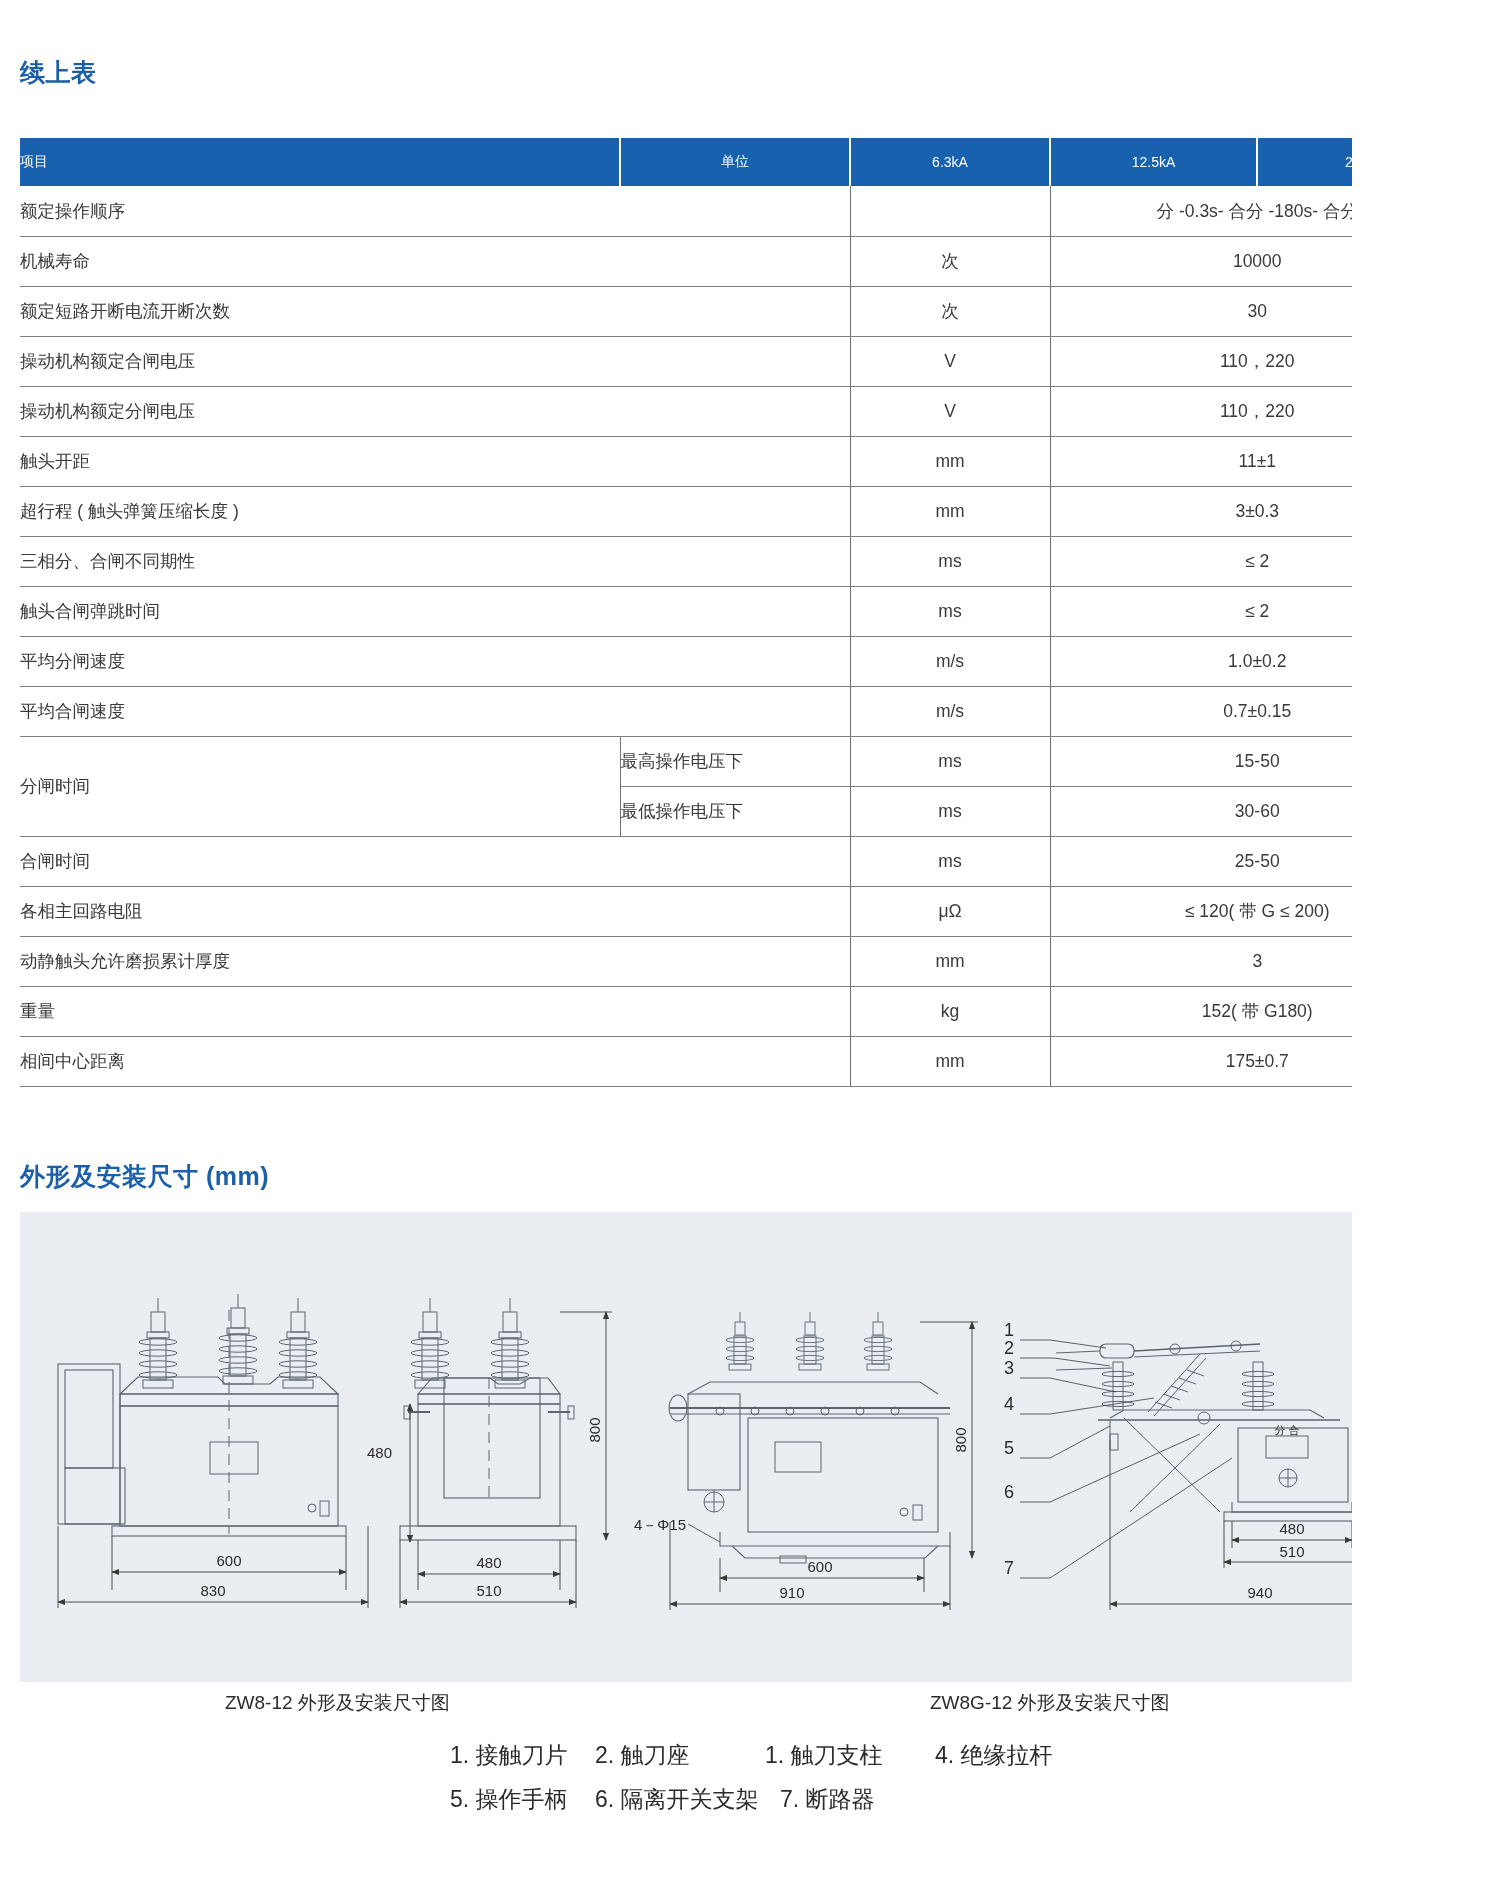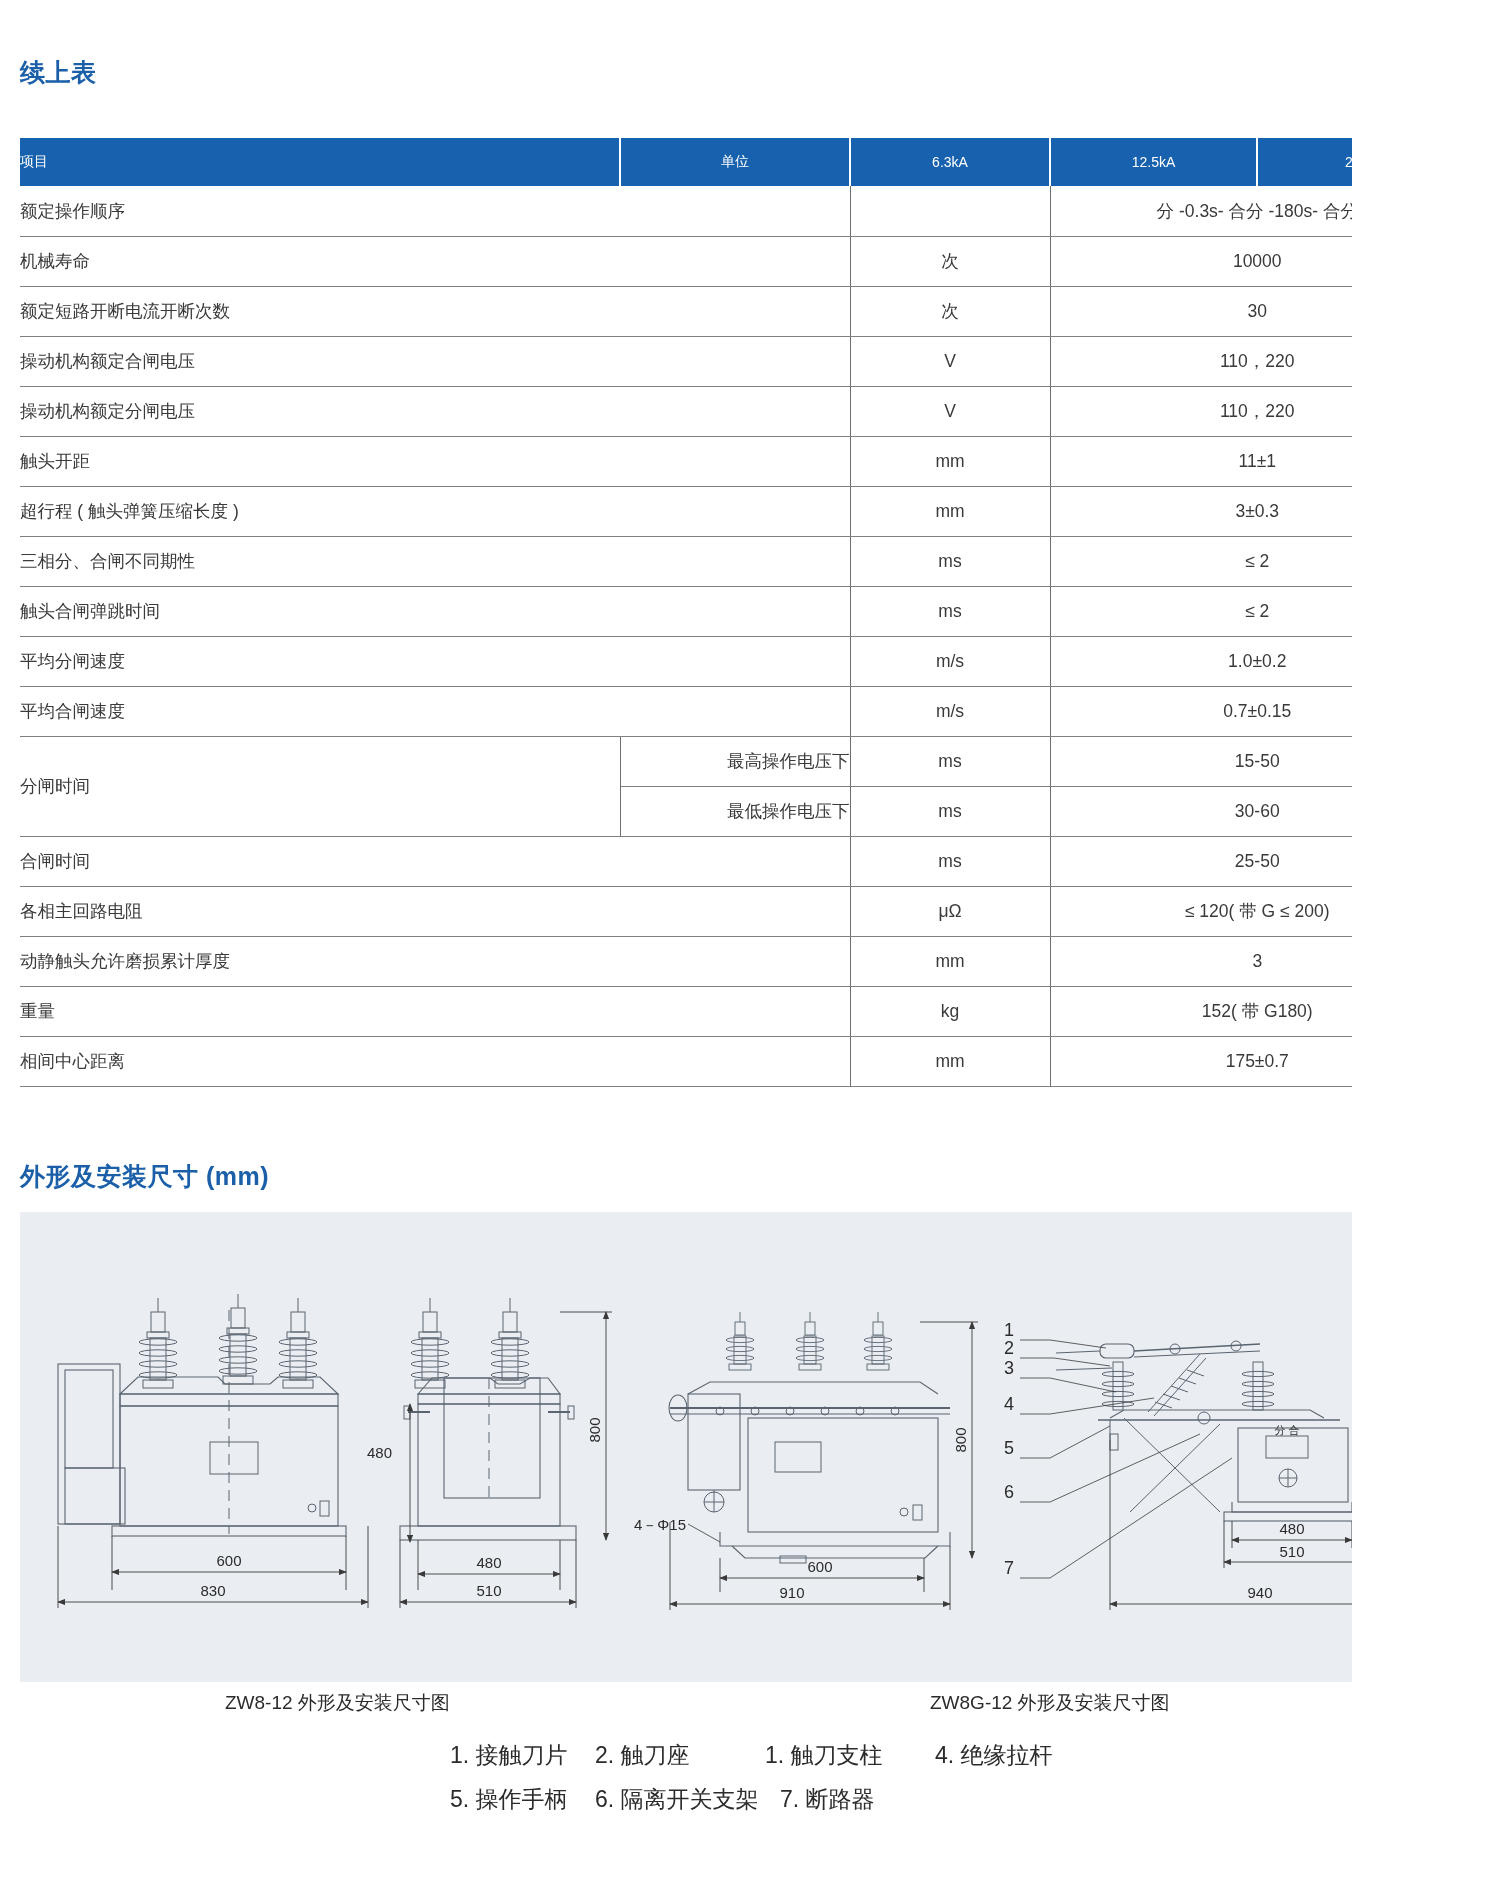--- a/index.html
+++ b/index.html
@@ -68,21 +68,21 @@
     padding-left: 26px;
     border-right: 1.5px solid #6e6e6e;
   }
   td.item-main-merged {
     text-align: left;
     padding-left: 26px;
     border-right: 1.5px solid #6e6e6e;
     vertical-align: middle;
   }
   td.subitem {
-    text-align: right;
+    text-align: left;
     padding-left: 26px;
     border-right: 1.5px solid #6e6e6e;
   }
   td.unit {
     text-align: center;
     border-right: 1.5px solid #6e6e6e;
   }
   td.value { text-align: center; }
   .col-item { width: 600px; }
   .col-unit { width: 230px; }

